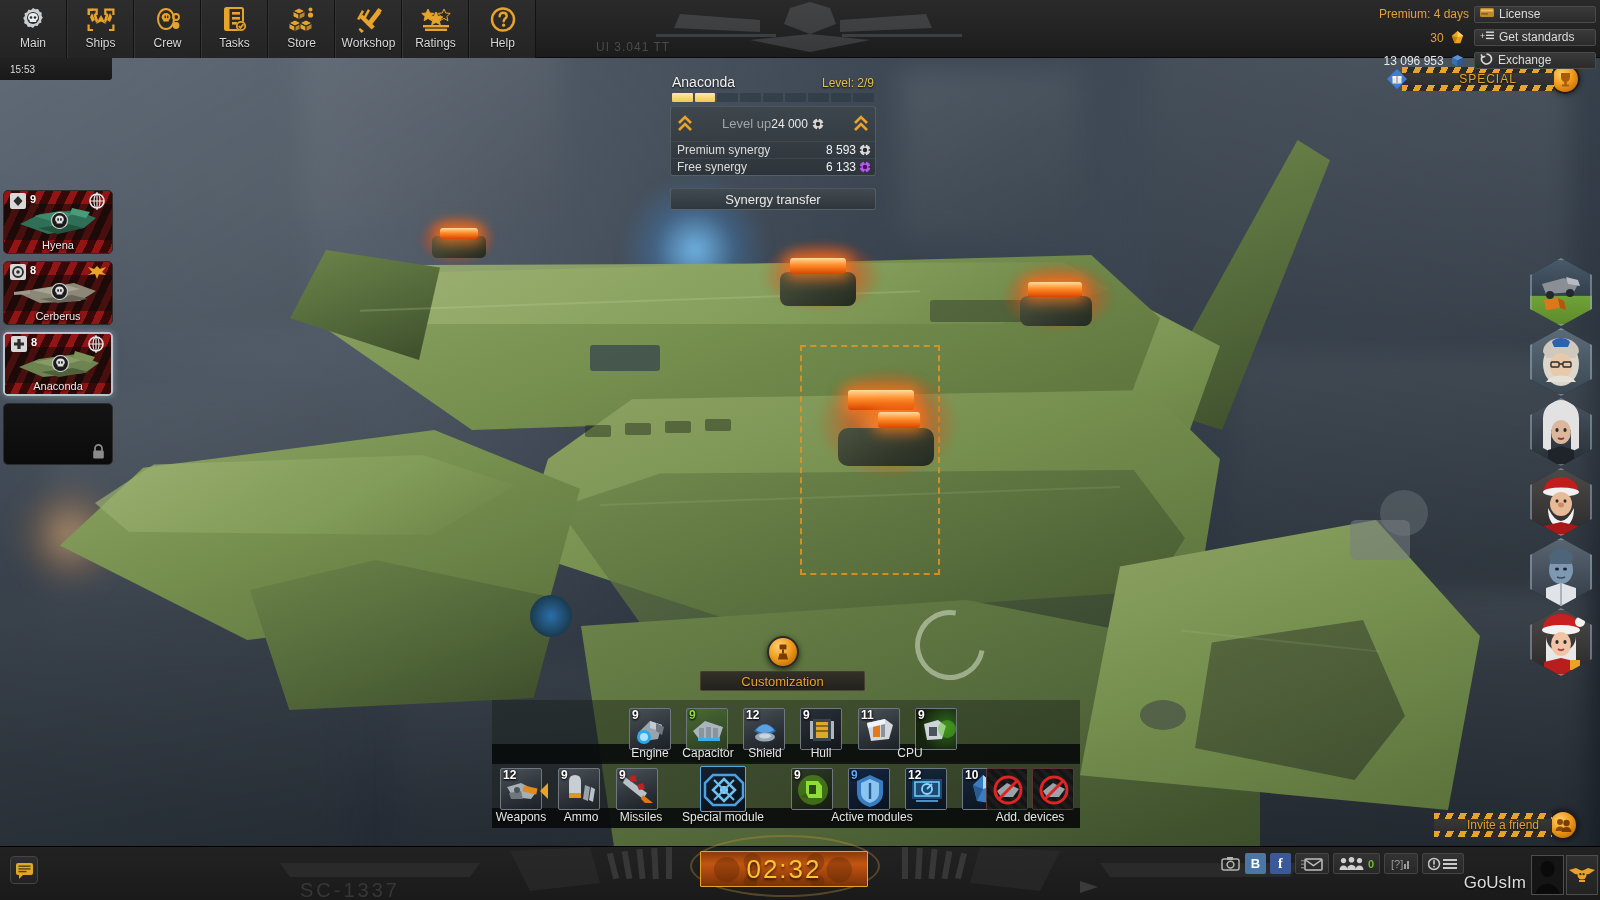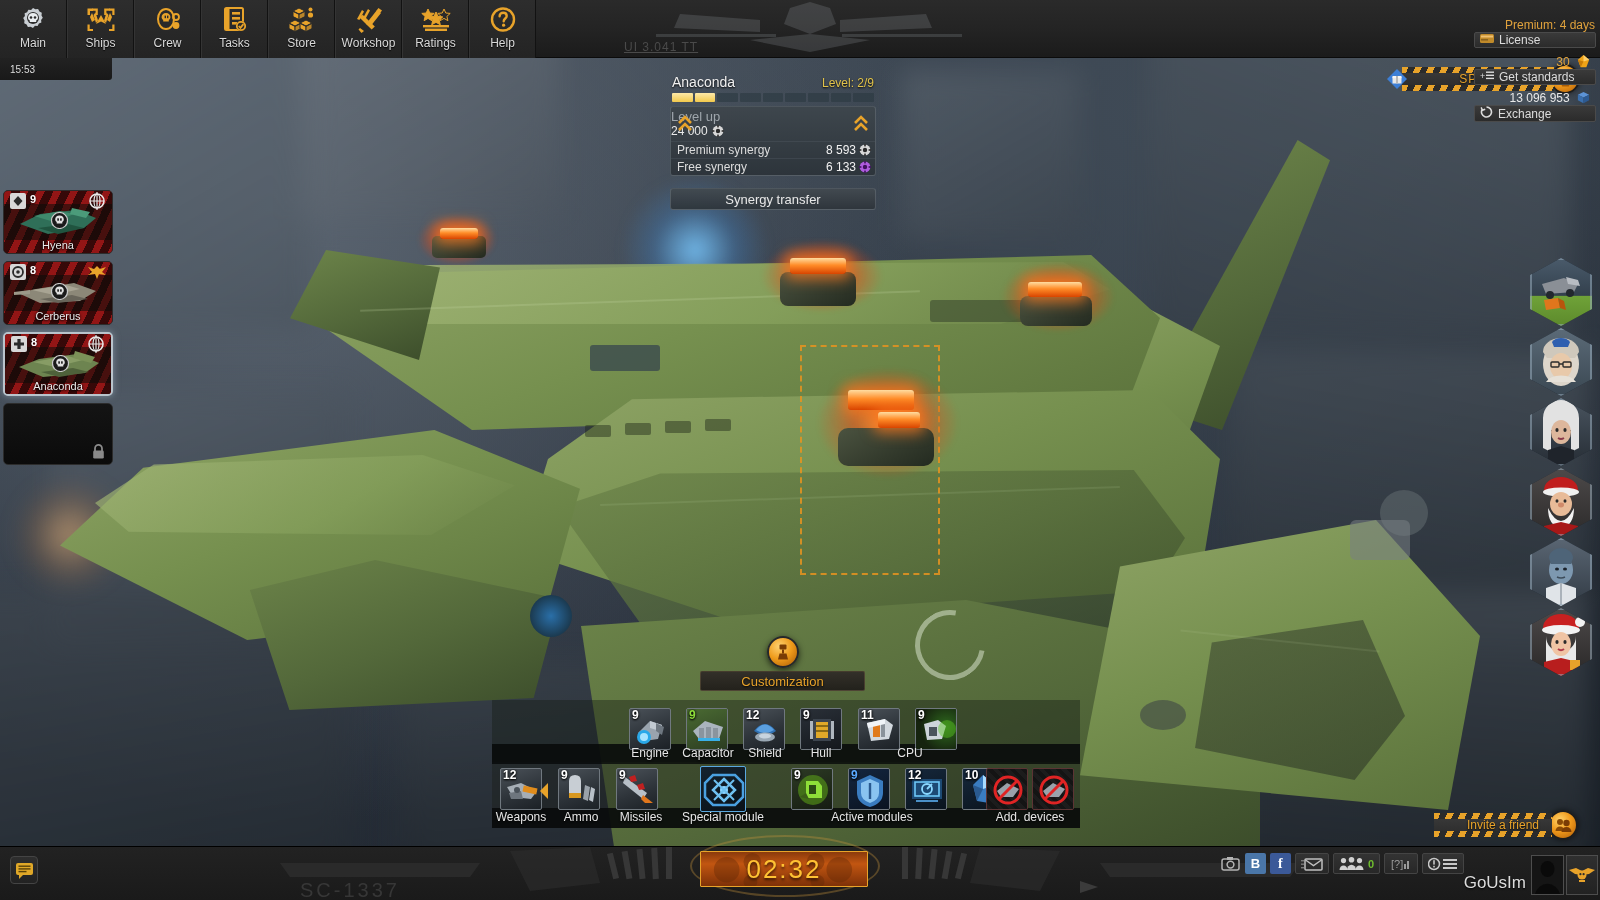--- a/index.html
+++ b/index.html
@@ -84,45 +84,44 @@
     position: absolute; left: 0; top: 0; width: 1600px; height: 58px;
     background: linear-gradient(180deg, #2a2a2a 0%, #232323 55%, #1b1b1b 100%);
     border-bottom: 1px solid #0b0b0b;
     z-index: 40;
   }
   #topbar .bg-emblem {
     position: absolute; left: 560px; top: 0; width: 480px; height: 58px;
     opacity: .22;
   }
   .version-text {
-    position: absolute; left: 624px; top: 40px;
+    position: absolute; left: 596px; top: 40px;
     font-size: 12px; color: #4a4a4a; letter-spacing: 1px;
     font-family: "Liberation Sans", sans-serif;
-    text-decoration: underline;
   }
   #navmenu { position: absolute; left: 0; top: 0; display: flex; height: 58px; }
   .navitem {
     width: 67px; height: 58px;
     display: flex; flex-direction: column; align-items: center; justify-content: flex-start;
     padding-top: 3px;
     border-right: 1px solid #121212;
     border-left: 1px solid #343434;
     background: linear-gradient(180deg,#2d2d2d 0%,#242424 100%);
     cursor: pointer;
   }
   .navitem:first-child { border-left: none; }
   .navitem .ico { height: 33px; display: flex; align-items: center; justify-content: center; }
   .navitem .lbl {
     font-size: 12px; color: #d9d9d9; line-height: 14px;
     text-shadow: 0 1px 1px #000;
   }
 
   
   #acct { position: absolute; right: 0; top: 0; width: 250px; height: 58px; z-index: 41; }
-  .acct-row { display: flex; align-items: flex-end; height: 18px; margin-top: 18px; flex-direction: column; }
+  .acct-row { display: flex; align-items: center; height: 18px; margin-top: 5px; }
   .acct-left {
     flex: 1; text-align: right; padding-right: 5px;
     font-size: 12px; color: #e0a23c; white-space: nowrap;
   }
   .acct-left.white { color: #e8e8e8; }
   .acct-coin { width: 15px; height: 15px; margin-right: 4px; }
   .acct-btn {
     width: 122px; height: 17px; margin-right: 4px;
     background: linear-gradient(180deg,#3a3a3a 0%,#2b2b2b 100%);
     border: 1px solid #4a4a4a; border-radius: 2px;
@@ -192,21 +191,21 @@
     border-radius: 1px;
   }
   .syn-seg i.on { background: linear-gradient(180deg,#fde9a8 0%,#f2c94c 100%); }
   .syn-box {
     background: linear-gradient(180deg, rgba(62,70,76,.93) 0%, rgba(44,51,57,.93) 100%);
     border: 1px solid rgba(110,120,128,.5);
     border-radius: 3px;
   }
   .syn-levelup {
     height: 34px; position: relative;
-    display: flex; justify-content: center; flex-direction: column;
+    display: flex; align-items: center; justify-content: center; flex-direction: row;
     cursor: pointer;
   }
   .syn-lu-label { font-size: 13px; color: #9fa6ac; line-height: 14px; }
   .syn-lu-cost { font-size: 12px; color: #e9e9e9; display: flex; align-items: center; gap: 4px; line-height: 14px; }
   .chev { position: absolute; width: 16px; height: 22px; }
   .chev.l { left: 6px; top: 6px; }
   .chev.r { right: 6px; top: 6px; }
   .syn-row {
     height: 17px; display: flex; align-items: center; justify-content: space-between;
     padding: 0 4px 0 6px;

